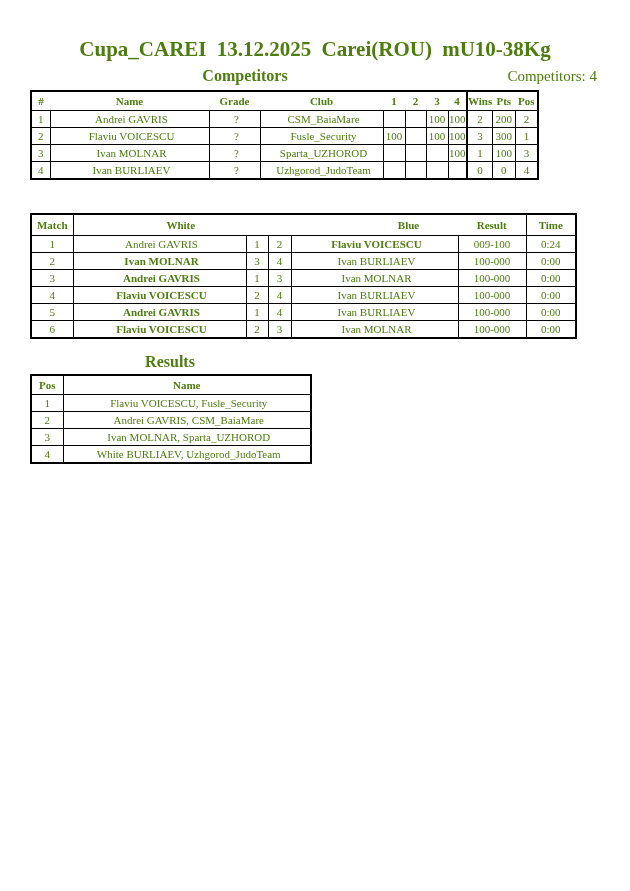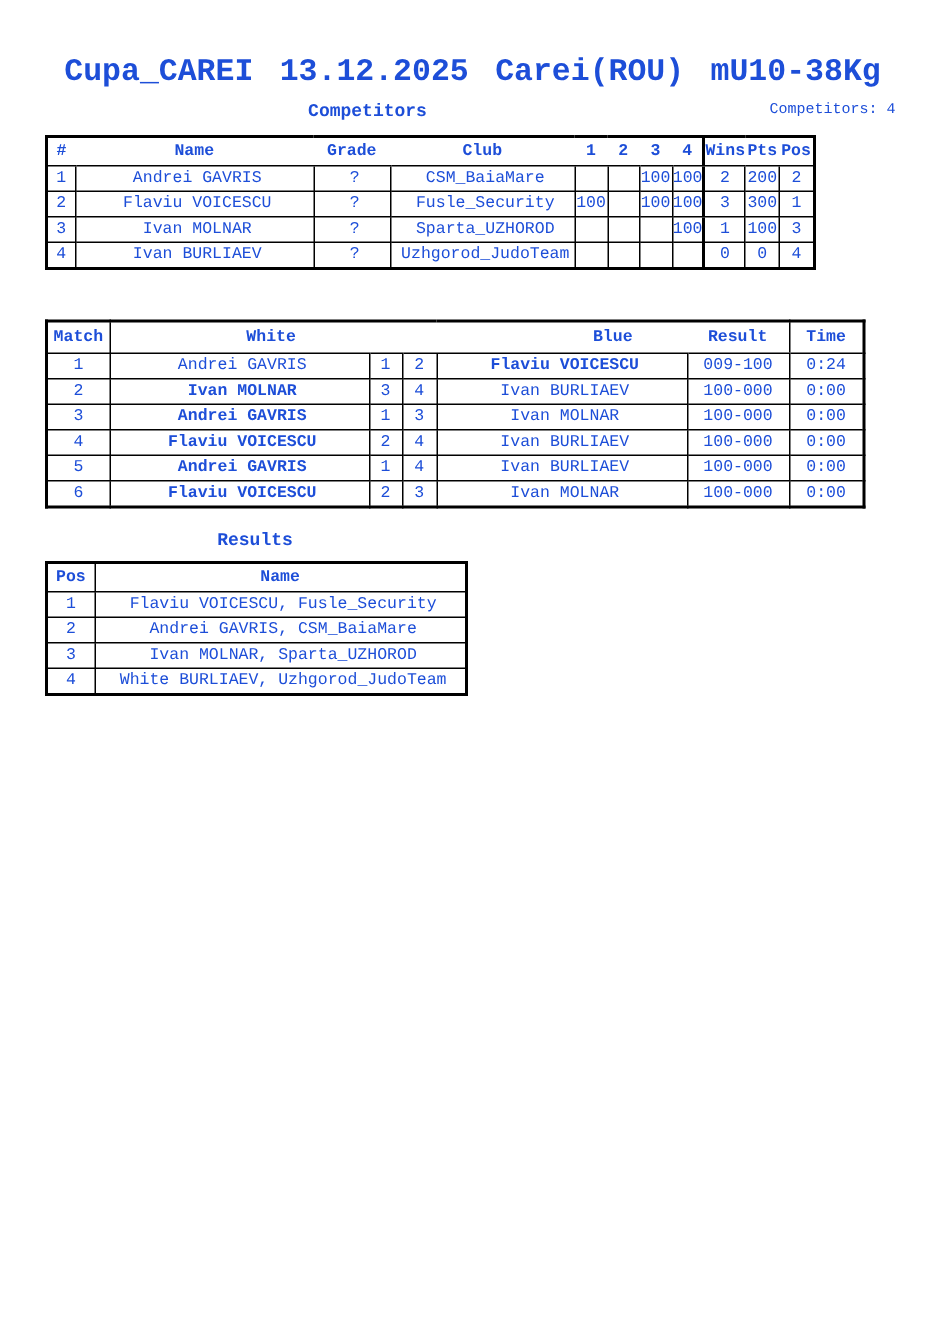--- a/index.html
+++ b/index.html
@@ -1,33 +1,33 @@
 <!DOCTYPE html>
 <html><head>
 <meta charset="utf-8">
 <style>
   html,body { margin:0; padding:0; background:#ffffff; }
   .doc {
     position:relative; width:630px; height:891px; background:#ffffff;
-    color:#1d4ed8; font-family:Liberation Mono, monospace;
+    color:#4d7c0f; font-family:Liberation Serif, serif;
     overflow:hidden;
   }
   .title {
     position:absolute; top:37px; left:0; width:630px; text-align:center;
     font-size:21px; font-weight:bold; word-spacing:5px; white-space:nowrap;
   }
   .sec-heading {
-    position:absolute; font-size:12px; font-weight:bold; text-align:center;
+    position:absolute; font-size:16px; font-weight:bold; text-align:center;
     white-space:nowrap;
   }
   #h-competitors { top:67px; left:30px; width:430px; }
   #h-matches     { top:193px; left:30px; width:545px; }
   #h-results     { top:353px; left:30px; width:280px; }
   #competitors-count {
-    position:absolute; top:68px; right:33px; font-size:10px;
+    position:absolute; top:68px; right:33px; font-size:15px;
   }
   table.tbl {
     position:absolute; border-collapse:collapse; table-layout:fixed;
     border:2px solid #000; background:#fff;
   }
   .tbl th {
     border:none; border-bottom:1px solid #000;
     font-size:11px; font-weight:bold; text-align:center;
     padding:0; overflow:visible; white-space:nowrap;
   }

